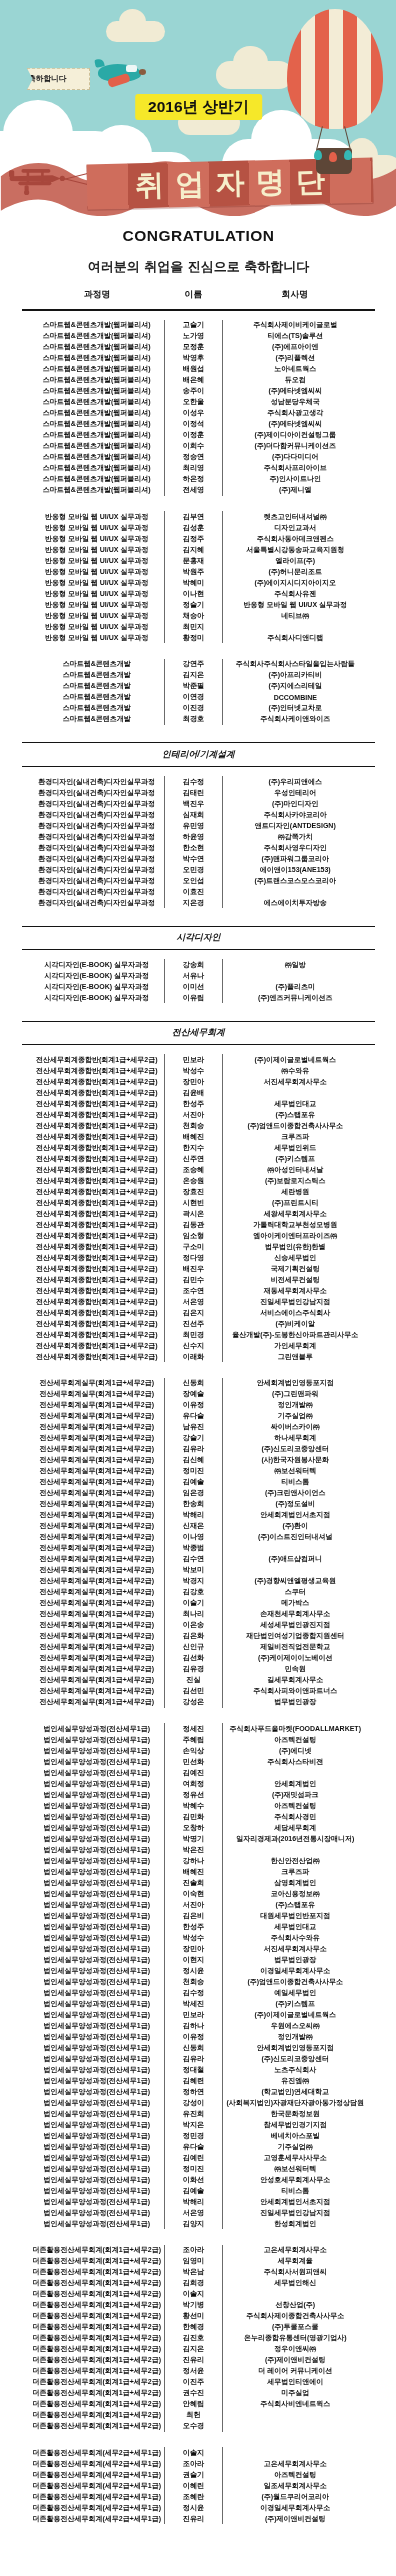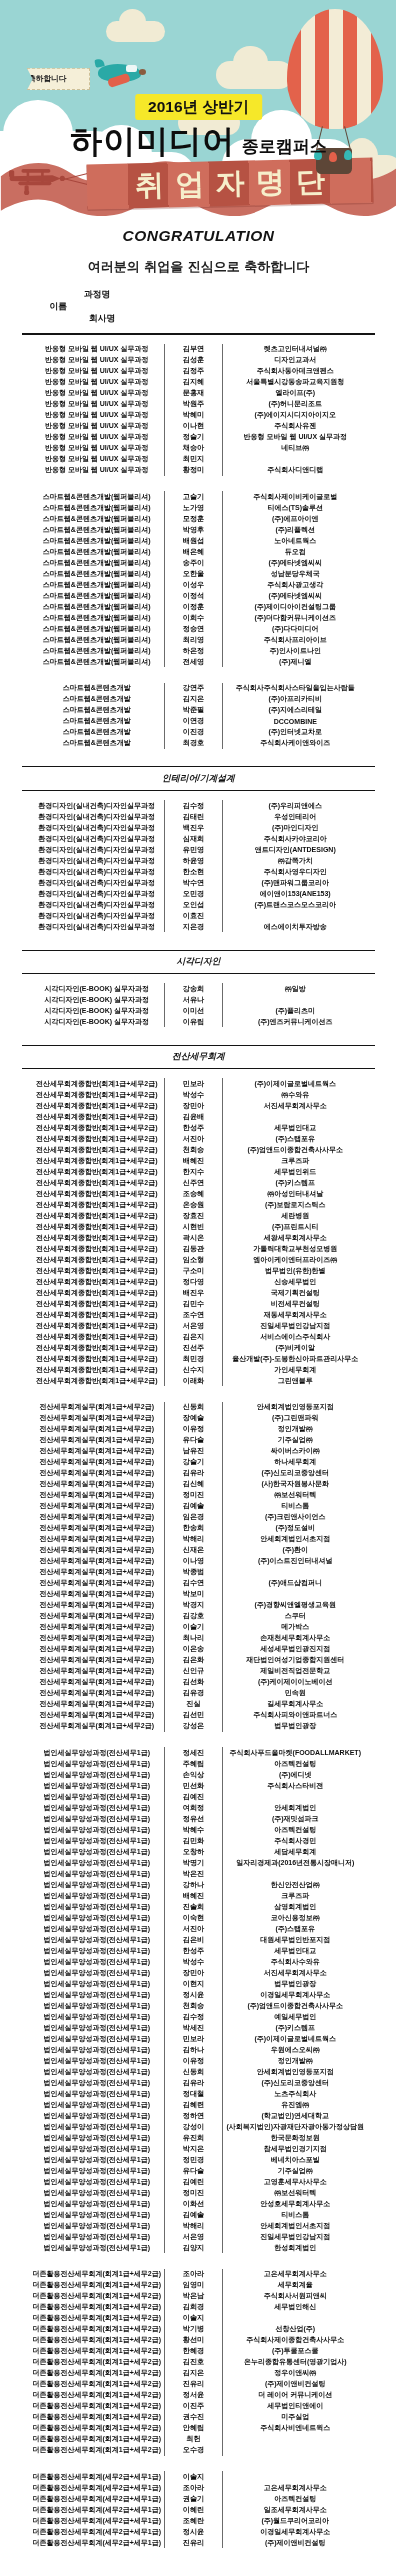--- a/index.html
+++ b/index.html
@@ -36,25 +36,25 @@
   .biplane{position:absolute;left:9.3px;top:166px;z-index:3;}
   .towline{position:absolute;background:#a8473c;height:1px;z-index:2;}
   .badge{position:absolute;left:50%;top:94px;transform:translateX(-50%);background:#f6e829;color:#111;
     padding:2.6px 13.4px;border-radius:3px;font-size:15.5px;font-weight:800;z-index:5;white-space:nowrap;}
   .titlerow{position:absolute;left:0;width:397px;top:120px;text-align:center;z-index:5;white-space:nowrap;}
   .title-main{font-size:32px;font-weight:900;letter-spacing:1px;color:#0d0d0d;}
   .title-sub{font-size:17px;font-weight:800;color:#0d0d0d;margin-left:4.1px;}
 
   
   .congrats{text-align:center;margin:4.1px 0 1px;}
-  .congrats-title{font-size:15.5px;font-weight:800;font-style:italic;letter-spacing:0.5px;margin:0;color:#141414;}
+  .congrats-title{font-size:15.5px;font-weight:800;letter-spacing:0.5px;margin:0;color:#141414;}
   .congrats-sub{font-size:13px;font-weight:700;margin-top:13px;color:#222;font-family:"DejaVu Serif","Liberation Serif",serif;}
 
   
-  .cols{display:flex;width:338px;margin:13.4px auto 7.2px;flex-direction:column;}
+  .cols{display:flex;width:338px;margin:13.4px auto 7.2px;}
   .cols span{font-size:8.8px;font-weight:800;text-align:center;}
   .col-course{width:40%;} .col-name{width:17%;} .col-comp{width:43%;}
   .rule{height:1px;background:#141414;width:353px;margin:0 auto;}
   .section-title{text-align:center;font-size:8.8px;font-weight:800;font-style:italic;padding:5.2px 0;}
   .section{margin-bottom:17.5px;}
   .block{margin:9.3px 0 15.5px;}
   .row{display:flex;width:338px;margin:0 auto;height:11px;align-items:stretch;white-space:nowrap;}
   .cell{display:flex;align-items:center;justify-content:center;font-size:7px;font-weight:700;color:#111;}
   .c-course{width:40%;}
   .c-name{width:17%;border-left:0.5px solid #6b6b6b;border-right:0.5px solid #6b6b6b;font-size:7.2px;}
@@ -113,43 +113,121 @@
         <span>축하합니다</span>
       </div>
       <div class="plane-tail"></div>
       <div class="plane-body"></div>
       <div class="plane-window"></div>
       <div class="plane-wing"></div>
       <div class="plane-nose"></div>
     </div>
 
     <div class="badge">2016년 상반기</div>
-    <div class="titlerow">
-      <span class="title-main">하이미디어</span>
-      <span class="title-sub">종로캠퍼스</span>
-    </div>
   </div>
 
   <div class="congrats">
     <p class="congrats-title">CONGRATULATION</p>
     <div class="congrats-sub">여러분의 취업을 진심으로 축하합니다</div>
   </div>
 
   <div class="cols">
     <span class="col-course">과정명</span>
     <span class="col-name">이름</span>
     <span class="col-comp">회사명</span>
   </div>
 
   <div id="sections">
       <div class="section">
         <div class="rule"></div>
         <div class="rule"></div>
         <div class="block">
           <div class="row">
+            <div class="cell c-course">스마트웹&amp;콘텐츠개발(웹퍼블리셔)</div>
+            <div class="cell c-name">고슬기</div>
+            <div class="cell c-comp">주식회사제이비케이글로벌</div>
+          </div>
+          <div class="row">
+            <div class="cell c-course">스마트웹&amp;콘텐츠개발(웹퍼블리셔)</div>
+            <div class="cell c-name">노가영</div>
+            <div class="cell c-comp">티에스(TS)솔루션</div>
+          </div>
+          <div class="row">
+            <div class="cell c-course">스마트웹&amp;콘텐츠개발(웹퍼블리셔)</div>
+            <div class="cell c-name">모정훈</div>
+            <div class="cell c-comp">(주)에프아이엔</div>
+          </div>
+          <div class="row">
+            <div class="cell c-course">스마트웹&amp;콘텐츠개발(웹퍼블리셔)</div>
+            <div class="cell c-name">박영후</div>
+            <div class="cell c-comp">(주)리플렉션</div>
+          </div>
+          <div class="row">
+            <div class="cell c-course">스마트웹&amp;콘텐츠개발(웹퍼블리셔)</div>
+            <div class="cell c-name">배원섭</div>
+            <div class="cell c-comp">노아네트웍스</div>
+          </div>
+          <div class="row">
+            <div class="cell c-course">스마트웹&amp;콘텐츠개발(웹퍼블리셔)</div>
+            <div class="cell c-name">배은혜</div>
+            <div class="cell c-comp">듀오컴</div>
+          </div>
+          <div class="row">
+            <div class="cell c-course">스마트웹&amp;콘텐츠개발(웹퍼블리셔)</div>
+            <div class="cell c-name">송주이</div>
+            <div class="cell c-comp">(주)메타넷엠씨씨</div>
+          </div>
+          <div class="row">
+            <div class="cell c-course">스마트웹&amp;콘텐츠개발(웹퍼블리셔)</div>
+            <div class="cell c-name">오한울</div>
+            <div class="cell c-comp">성남분당우체국</div>
+          </div>
+          <div class="row">
+            <div class="cell c-course">스마트웹&amp;콘텐츠개발(웹퍼블리셔)</div>
+            <div class="cell c-name">이성우</div>
+            <div class="cell c-comp">주식회사광고생각</div>
+          </div>
+          <div class="row">
+            <div class="cell c-course">스마트웹&amp;콘텐츠개발(웹퍼블리셔)</div>
+            <div class="cell c-name">이정석</div>
+            <div class="cell c-comp">(주)메타넷엠씨씨</div>
+          </div>
+          <div class="row">
+            <div class="cell c-course">스마트웹&amp;콘텐츠개발(웹퍼블리셔)</div>
+            <div class="cell c-name">이정훈</div>
+            <div class="cell c-comp">(주)제이디아이컨설팅그룹</div>
+          </div>
+          <div class="row">
+            <div class="cell c-course">스마트웹&amp;콘텐츠개발(웹퍼블리셔)</div>
+            <div class="cell c-name">이희수</div>
+            <div class="cell c-comp">(주)더다함커뮤니케이션즈</div>
+          </div>
+          <div class="row">
+            <div class="cell c-course">스마트웹&amp;콘텐츠개발(웹퍼블리셔)</div>
+            <div class="cell c-name">정승연</div>
+            <div class="cell c-comp">(주)다다미디어</div>
+          </div>
+          <div class="row">
+            <div class="cell c-course">스마트웹&amp;콘텐츠개발(웹퍼블리셔)</div>
+            <div class="cell c-name">최리영</div>
+            <div class="cell c-comp">주식회사프리아이브</div>
+          </div>
+          <div class="row">
+            <div class="cell c-course">스마트웹&amp;콘텐츠개발(웹퍼블리셔)</div>
+            <div class="cell c-name">하은정</div>
+            <div class="cell c-comp">주)인사이트나인</div>
+          </div>
+          <div class="row">
+            <div class="cell c-course">스마트웹&amp;콘텐츠개발(웹퍼블리셔)</div>
+            <div class="cell c-name">전세영</div>
+            <div class="cell c-comp">(주)제니엘</div>
+          </div>
+        </div>
+        <div class="block">
+          <div class="row">
             <div class="cell c-course">반응형 모바일 웹 UI/UX 실무과정</div>
             <div class="cell c-name">김부연</div>
             <div class="cell c-comp">렛츠고인터내셔널㈜</div>
           </div>
           <div class="row">
             <div class="cell c-course">반응형 모바일 웹 UI/UX 실무과정</div>
             <div class="cell c-name">김성훈</div>
             <div class="cell c-comp">디자인교과서</div>
           </div>
           <div class="row">
@@ -194,102 +272,20 @@
           </div>
           <div class="row">
             <div class="cell c-course">반응형 모바일 웹 UI/UX 실무과정</div>
             <div class="cell c-name">최민지</div>
             <div class="cell c-comp"></div>
           </div>
           <div class="row">
             <div class="cell c-course">반응형 모바일 웹 UI/UX 실무과정</div>
             <div class="cell c-name">황정미</div>
             <div class="cell c-comp">주식회사디앤디랩</div>
-          </div>
-        </div>
-        <div class="block">
-          <div class="row">
-            <div class="cell c-course">스마트웹&amp;콘텐츠개발(웹퍼블리셔)</div>
-            <div class="cell c-name">고슬기</div>
-            <div class="cell c-comp">주식회사제이비케이글로벌</div>
-          </div>
-          <div class="row">
-            <div class="cell c-course">스마트웹&amp;콘텐츠개발(웹퍼블리셔)</div>
-            <div class="cell c-name">노가영</div>
-            <div class="cell c-comp">티에스(TS)솔루션</div>
-          </div>
-          <div class="row">
-            <div class="cell c-course">스마트웹&amp;콘텐츠개발(웹퍼블리셔)</div>
-            <div class="cell c-name">모정훈</div>
-            <div class="cell c-comp">(주)에프아이엔</div>
-          </div>
-          <div class="row">
-            <div class="cell c-course">스마트웹&amp;콘텐츠개발(웹퍼블리셔)</div>
-            <div class="cell c-name">박영후</div>
-            <div class="cell c-comp">(주)리플렉션</div>
-          </div>
-          <div class="row">
-            <div class="cell c-course">스마트웹&amp;콘텐츠개발(웹퍼블리셔)</div>
-            <div class="cell c-name">배원섭</div>
-            <div class="cell c-comp">노아네트웍스</div>
-          </div>
-          <div class="row">
-            <div class="cell c-course">스마트웹&amp;콘텐츠개발(웹퍼블리셔)</div>
-            <div class="cell c-name">배은혜</div>
-            <div class="cell c-comp">듀오컴</div>
-          </div>
-          <div class="row">
-            <div class="cell c-course">스마트웹&amp;콘텐츠개발(웹퍼블리셔)</div>
-            <div class="cell c-name">송주이</div>
-            <div class="cell c-comp">(주)메타넷엠씨씨</div>
-          </div>
-          <div class="row">
-            <div class="cell c-course">스마트웹&amp;콘텐츠개발(웹퍼블리셔)</div>
-            <div class="cell c-name">오한울</div>
-            <div class="cell c-comp">성남분당우체국</div>
-          </div>
-          <div class="row">
-            <div class="cell c-course">스마트웹&amp;콘텐츠개발(웹퍼블리셔)</div>
-            <div class="cell c-name">이성우</div>
-            <div class="cell c-comp">주식회사광고생각</div>
-          </div>
-          <div class="row">
-            <div class="cell c-course">스마트웹&amp;콘텐츠개발(웹퍼블리셔)</div>
-            <div class="cell c-name">이정석</div>
-            <div class="cell c-comp">(주)메타넷엠씨씨</div>
-          </div>
-          <div class="row">
-            <div class="cell c-course">스마트웹&amp;콘텐츠개발(웹퍼블리셔)</div>
-            <div class="cell c-name">이정훈</div>
-            <div class="cell c-comp">(주)제이디아이컨설팅그룹</div>
-          </div>
-          <div class="row">
-            <div class="cell c-course">스마트웹&amp;콘텐츠개발(웹퍼블리셔)</div>
-            <div class="cell c-name">이희수</div>
-            <div class="cell c-comp">(주)더다함커뮤니케이션즈</div>
-          </div>
-          <div class="row">
-            <div class="cell c-course">스마트웹&amp;콘텐츠개발(웹퍼블리셔)</div>
-            <div class="cell c-name">정승연</div>
-            <div class="cell c-comp">(주)다다미디어</div>
-          </div>
-          <div class="row">
-            <div class="cell c-course">스마트웹&amp;콘텐츠개발(웹퍼블리셔)</div>
-            <div class="cell c-name">최리영</div>
-            <div class="cell c-comp">주식회사프리아이브</div>
-          </div>
-          <div class="row">
-            <div class="cell c-course">스마트웹&amp;콘텐츠개발(웹퍼블리셔)</div>
-            <div class="cell c-name">하은정</div>
-            <div class="cell c-comp">주)인사이트나인</div>
-          </div>
-          <div class="row">
-            <div class="cell c-course">스마트웹&amp;콘텐츠개발(웹퍼블리셔)</div>
-            <div class="cell c-name">전세영</div>
-            <div class="cell c-comp">(주)제니엘</div>
           </div>
         </div>
         <div class="block">
           <div class="row">
             <div class="cell c-course">스마트웹&amp;콘텐츠개발</div>
             <div class="cell c-name">강연주</div>
             <div class="cell c-comp">주식회사주식회사스타일을입는사람들</div>
           </div>
           <div class="row">
             <div class="cell c-course">스마트웹&amp;콘텐츠개발</div>

